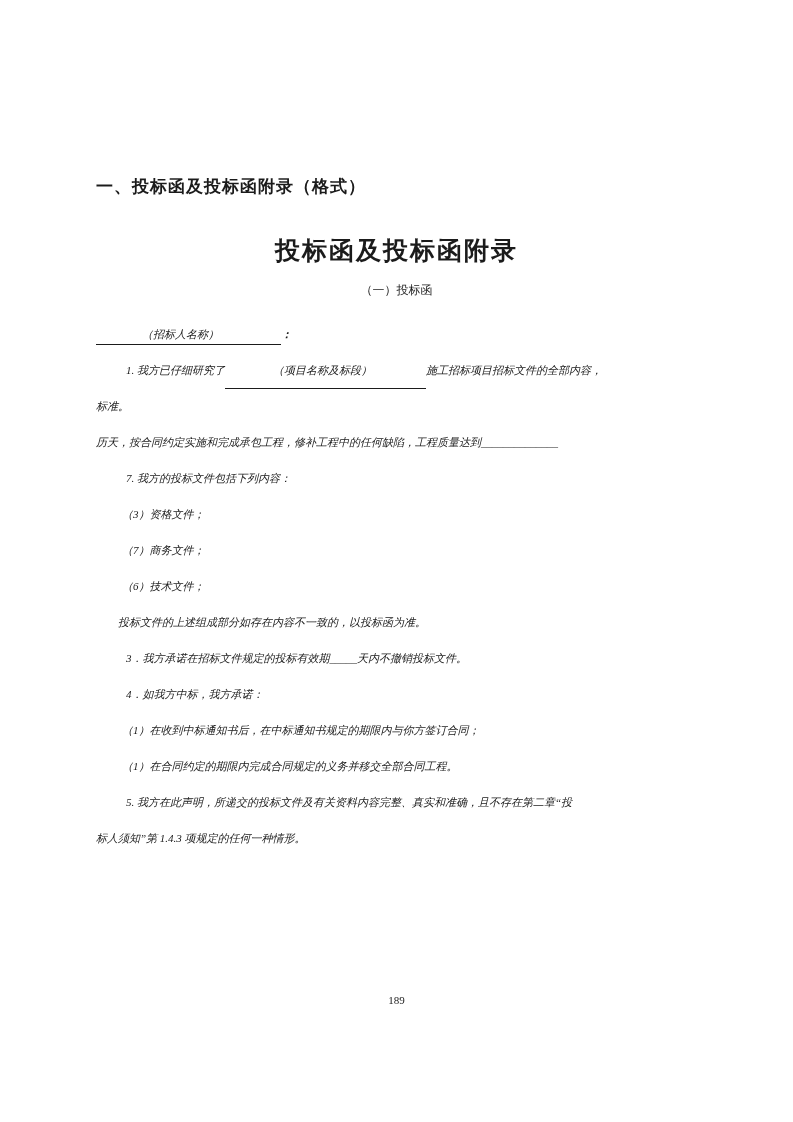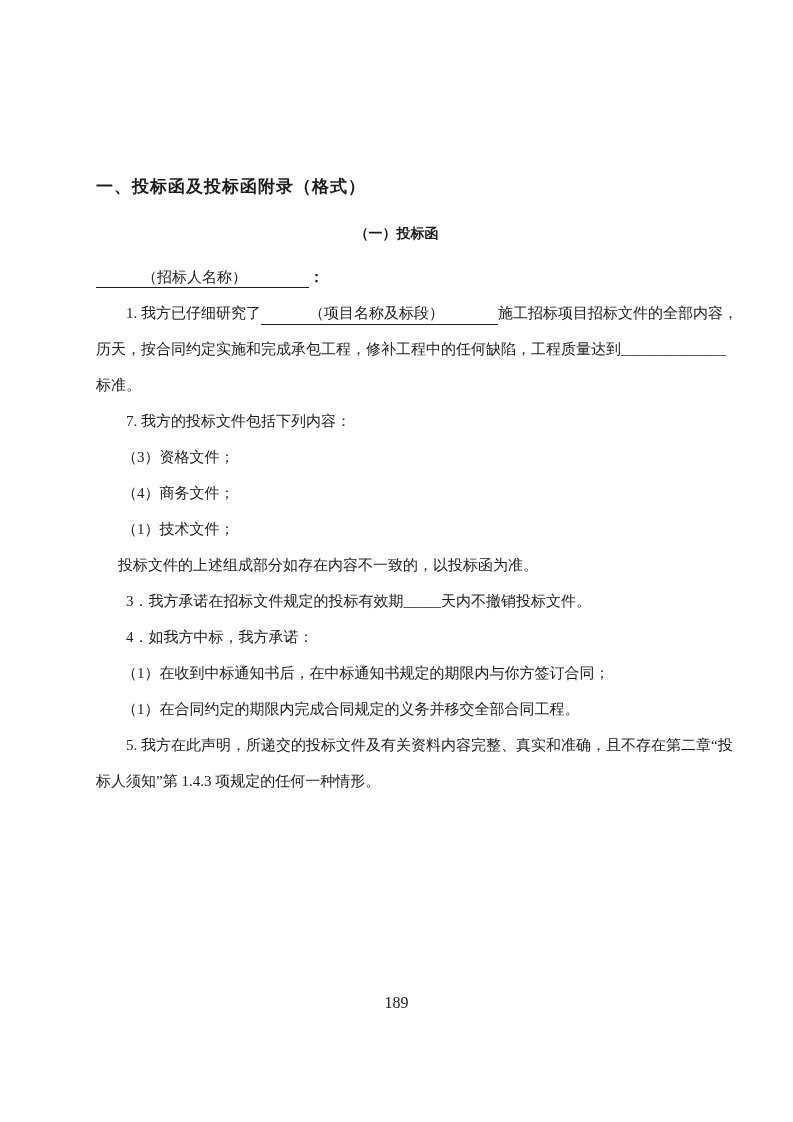--- a/index.html
+++ b/index.html
@@ -32,90 +32,92 @@
   .doc-title {
     margin-top: 36px;
     text-align: center;
     font-family: "Liberation Sans", "DejaVu Sans", sans-serif;
     font-weight: 700;
     font-size: 25px;
     letter-spacing: 2px;
     line-height: 33px;
   }
   .doc-subtitle {
-    margin-top: 24px;
+    margin-top: 12px;
     text-align: center;
     font-family: "Liberation Sans", "DejaVu Sans", sans-serif;
-    font-weight: 700;
-    font-size: 14px;
+    font-weight: 400;
+    font-size: 12px;
     line-height: 23px;
   }
   .body-text {
     margin-top: 14px;
-    font-size: 15px;
+    font-size: 11px;
+    font-style: italic;
   }
   .line {
     line-height: 36px;
     height: 36px;
     white-space: nowrap;
   }
   .ind-1 { padding-left: 30px; }   
   .ind-2 { padding-left: 26px; }   
   .ind-3 { padding-left: 22px; }   
   .ufield {
     display: inline-block;
     border-bottom: 1px solid #1b1b1b;
     line-height: 19px;
   }
   .ufield-salutation { padding: 0 62px 0 46px; }
-  .ufield-project    { padding: 0 54px 1px 48px; }
+  .ufield-project    { padding: 0 54px 8px 48px; }
   .salutation-colon  { font-weight: 700; }
   .page-number {
     position: absolute;
     top: 994px;
     left: 0;
     width: 100%;
     text-align: center;
-    font-size: 16px;
+    font-size: 11px;
     font-family: "Liberation Serif", "DejaVu Serif", serif;
   }
 </style>
 </head>
 <body>
 
 <div class="page">
   <div class="content">
 
     <div class="section-heading">一、投标函及投标函附录（格式）</div>
 
+    <div class="doc-title">投标函及投标函附录</div>
 
     <div class="doc-subtitle">（一）投标函</div>
 
     <div class="body-text">
 
       <div class="line">
         <span class="ufield ufield-salutation"><span>（招标人名称）</span></span><span class="salutation-colon">：</span>
       </div>
 
       <div class="line ind-1">
         <span>1. 我方已仔细研究了</span><span class="ufield ufield-project"><span>（项目名称及标段）</span></span><span>施工招标项目招标文件的全部内容，</span>
       </div>
 
 
+      <div class="line">标准。</div>
+
       <div class="line">历天，按合同约定实施和完成承包工程，修补工程中的任何缺陷，工程质量达到______________</div>
-
-      <div class="line">标准。</div>
 
       <div class="line ind-1">7. 我方的投标文件包括下列内容：</div>
 
       <div class="line ind-2">（3）资格文件；</div>
 
-      <div class="line ind-2">（4）商务文件；</div>
+      <div class="line ind-2">（7）商务文件；</div>
 
-      <div class="line ind-2">（1）技术文件；</div>
+      <div class="line ind-2">（6）技术文件；</div>
 
       <div class="line ind-3">投标文件的上述组成部分如存在内容不一致的，以投标函为准。</div>
 
       <div class="line ind-1">3．我方承诺在招标文件规定的投标有效期_____天内不撤销投标文件。</div>
 
       <div class="line ind-1">4．如我方中标，我方承诺：</div>
 
       <div class="line ind-2">（1）在收到中标通知书后，在中标通知书规定的期限内与你方签订合同；</div>
 
 

